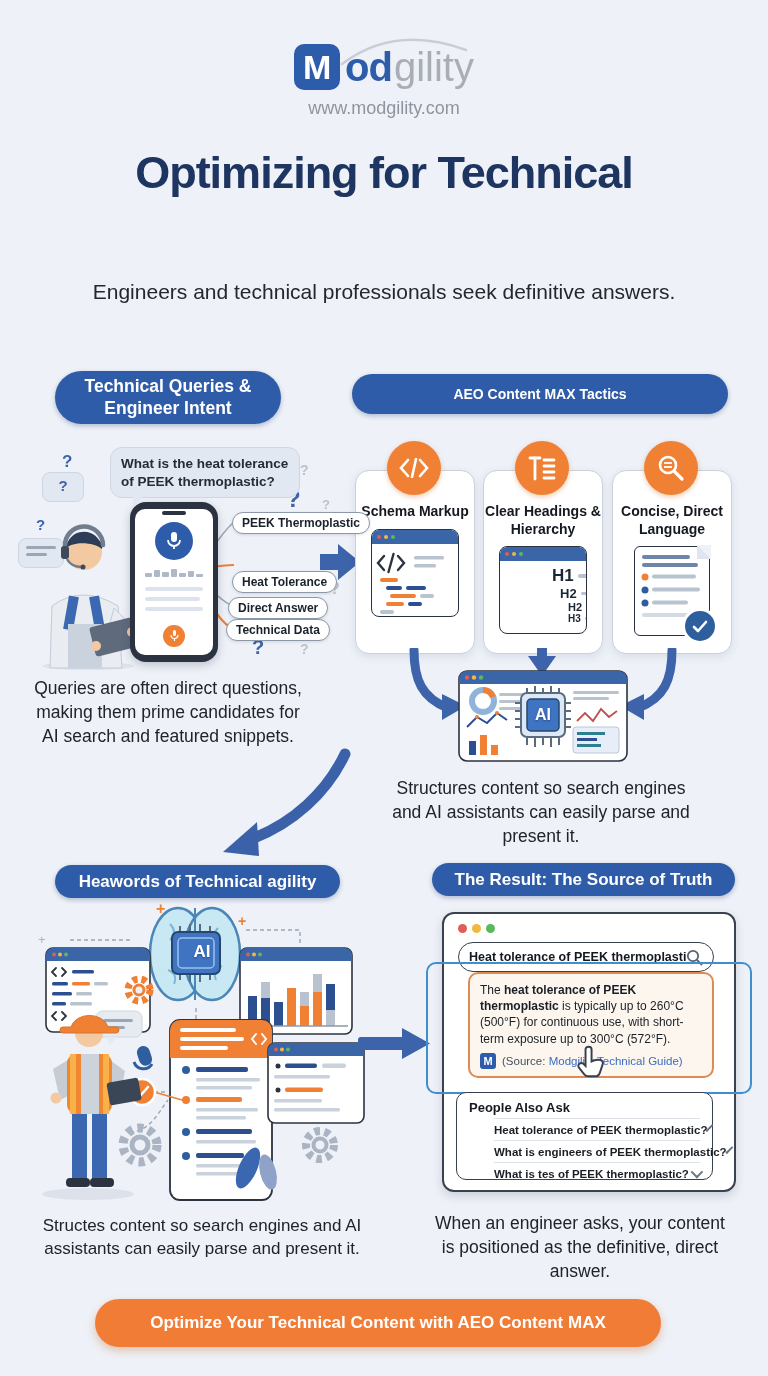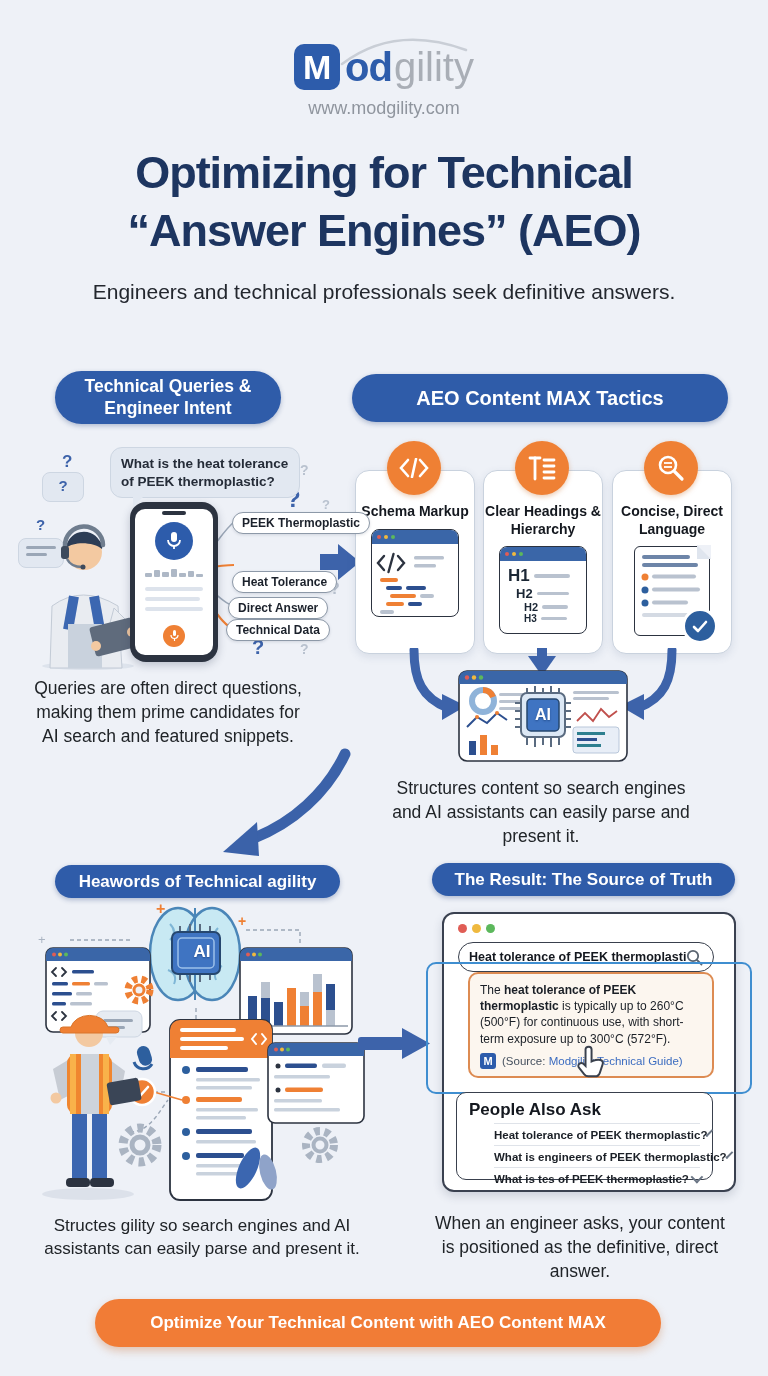--- a/index.html
+++ b/index.html
@@ -13,21 +13,21 @@
   .logo-bold{font-size:40px;font-weight:bold;color:#2d5cab;letter-spacing:-1px;}
   .logo-light{font-size:40px;font-weight:300;color:#a9aeb6;letter-spacing:0;}
   .logo-url{position:absolute;top:98px;left:0;right:0;text-align:center;font-size:18px;color:#8f959e;}
 
   .title{position:absolute;top:144px;left:0;right:0;text-align:center;font-size:45px;line-height:1.28;font-weight:700;color:#1d3560;letter-spacing:-1px;}
   .subtitle{position:absolute;top:278px;left:0;right:0;text-align:center;font-size:21px;line-height:1.38;color:#23272e;}
 
   
   .pill{position:absolute;background:#2f5ca9;color:#fff;font-weight:bold;text-align:center;border-radius:27px;box-shadow:0 2px 5px rgba(30,60,120,.3);display:flex;align-items:center;justify-content:center;}
   #pill-queries{left:55px;top:371px;width:206px;height:53px;font-size:17.5px;line-height:1.22;padding:0 10px;}
-  #pill-tactics{left:352px;top:374px;width:376px;height:48px;font-size:20px;}
+  #pill-tactics{left:352px;top:374px;width:376px;height:40px;font-size:14px;}
   #pill-keywords{left:55px;top:865px;width:285px;height:33px;font-size:17px;border-radius:17px;}
   #pill-result{left:432px;top:863px;width:303px;height:33px;font-size:17px;border-radius:17px;}
 
   
   .qmark{position:absolute;font-weight:bold;}
   .bubble{position:absolute;left:110px;top:447px;width:168px;background:#e2e8f1;border:1px solid #cdd6e2;border-radius:12px;padding:7px 10px;font-size:13.5px;font-weight:bold;color:#252c38;line-height:1.3;z-index:4;}
   .bubble:after{content:"";position:absolute;left:22px;bottom:-10px;border:10px solid transparent;border-top-color:#e2e8f1;border-bottom:0;border-left:0;}
   .phone{position:absolute;left:130px;top:502px;width:78px;height:146px;background:#2c3340;border-radius:16px;padding:7px 5px;z-index:3;box-shadow:0 3px 8px rgba(40,50,80,.25);}
   .screen{background:#fff;border-radius:10px;height:100%;position:relative;}
   .notch{position:absolute;top:2px;left:50%;transform:translateX(-50%);width:24px;height:4px;background:#2c3340;border-radius:2px;}
@@ -66,21 +66,21 @@
   .search-bar{position:absolute;top:28px;left:14px;width:256px;height:30px;border:1.8px solid #39404d;border-radius:16px;display:flex;align-items:center;padding:0 10px;background:#fff;box-sizing:border-box;}
   .search-text{font-size:12.5px;font-weight:bold;color:#14181f;white-space:nowrap;overflow:hidden;}
   .blue-box{position:absolute;left:426px;top:962px;width:322px;height:128px;border:2.5px solid #3f8ed0;border-radius:10px;z-index:4;}
   .snippet{position:absolute;left:468px;top:972px;width:246px;background:#fcf6ef;border:2px solid #dd8b52;border-radius:10px;padding:8px 10px 7px;z-index:5;box-sizing:border-box;}
   .snippet-text{font-size:12px;line-height:1.35;color:#1a1f26;}
   .source-row{margin-top:6px;display:flex;align-items:center;gap:6px;}
   .m-badge{width:16px;height:16px;background:#2d5cab;border-radius:3px;color:#fff;font-size:11px;font-weight:bold;display:flex;align-items:center;justify-content:center;flex:0 0 auto;}
   .source-text{font-size:11.5px;color:#45505e;}
   .source-link{color:#3b6cc0;}
   .paa-card{position:absolute;left:456px;top:1092px;width:257px;height:88px;background:#fff;border:1.8px solid #39404d;border-radius:10px;padding:7px 12px 0;z-index:5;box-sizing:border-box;}
-  .paa-title{font-size:17px;font-weight:bold;color:#14181f;margin-bottom:3px;}
+  .paa-title{font-size:13px;font-weight:bold;color:#14181f;margin-bottom:3px;}
   .paa-row{display:flex;align-items:center;justify-content:space-between;height:21px;border-top:1px solid #dfe3e9;margin-left:25px;}
   .paa-q{font-size:11.5px;font-weight:bold;color:#1a1f26;white-space:nowrap;}
   .chev{width:7px;height:7px;border-right:2px solid #6b7685;border-bottom:2px solid #6b7685;transform:rotate(45deg) translateY(-2px);}
 
   
   .cta{position:absolute;left:95px;top:1299px;width:566px;height:48px;background:#f17c36;border:none;border-radius:24px;color:#fff;font-family:inherit;font-size:17px;font-weight:bold;display:flex;align-items:center;justify-content:center;box-shadow:0 4px 8px rgba(200,110,50,.35);cursor:pointer;}
 </style>
 </head>
 <body>
 
@@ -91,21 +91,20 @@
     </svg>
   <div class="logo-row">
     <div class="logo-m">M</div>
     <span class="logo-bold">od</span>
     <span class="logo-light">gility</span>
   </div>
   <div class="logo-url">www.modgility.com</div>
 
   <h1 class="title" style="margin:0;">
     <div>Optimizing for Technical</div>
-    <div>“Answer Engines” (AEO)</div>
   </h1>
   <div class="subtitle">
     <div>Engineers and technical professionals seek definitive answers.</div>
   </div>
 
   <div class="pill" id="pill-queries">Technical Queries &amp; Engineer Intent</div>
   <div class="pill" id="pill-tactics">AEO Content MAX Tactics</div>
 
   <span class="qmark" style="left:62px;top:452px;font-size:17px;color:#3d63aa;">?</span>
   <span class="qmark" style="left:36px;top:516px;font-size:15px;color:#3d63aa;">?</span>
@@ -220,21 +219,21 @@
     </div>
   </div>
   <div class="card" style="left:483px;">
     <div class="card-title">Clear Headings &amp; Hierarchy</div>
     <div class="mini-browser">
       <div class="mb-head">
           <span class="dot d4 d-r"></span>
           <span class="dot d4 d-y"></span>
           <span class="dot d4 d-g"></span>
         </div>
-      <div style="padding:5px 6px 0 8px;">
+      <div style="padding:5px 6px 0 8px;margin-left:44px;">
         <div class="h-row">
             <span class="h-label" style="font-size:17px;">H1</span>
             <span class="h-bar" style="width:36px;"></span>
           </div>
         <div class="h-row" style="padding-left:8px;">
             <span class="h-label" style="font-size:13px;">H2</span>
             <span class="h-bar" style="width:32px;"></span>
           </div>
         <div class="h-row" style="padding-left:16px;">
             <span class="h-label" style="font-size:11px;">H2</span>
@@ -566,18 +565,18 @@
     <div class="paa-row">
       <span class="paa-q">What is engineers of PEEK thermoplastic?</span>
         <span class="chev"></span>
     </div>
     <div class="paa-row">
       <span class="paa-q">What is tes of PEEK thermoplastic?</span>
         <span class="chev"></span>
     </div>
   </div>
 
-  <div class="caption" style="left:18px;top:1214px;width:368px;font-size:17px;">Structes gility so search engines and AI assistants can easily parse and present it.</div>
+  <div class="caption" style="left:18px;top:1214px;width:368px;font-size:17px;">Structes content so search engines and AI assistants can easily parse and present it.</div>
   <div class="caption" style="left:434px;top:1211px;width:292px;">When an engineer asks, your content is positioned as the definitive, direct answer.</div>
 
   <button class="cta">Optimize Your Technical Content with AEO Content MAX</button>
 
 </div>
 
 </body></html>

